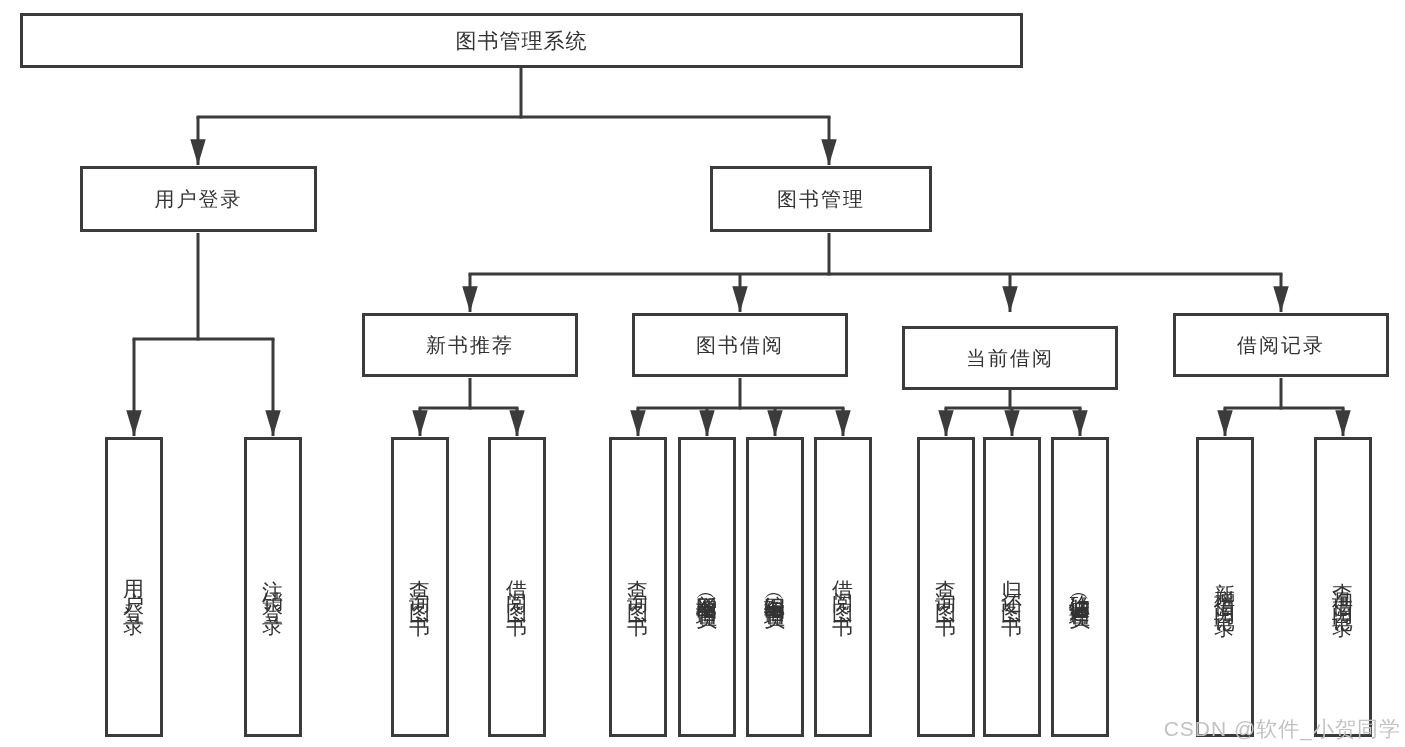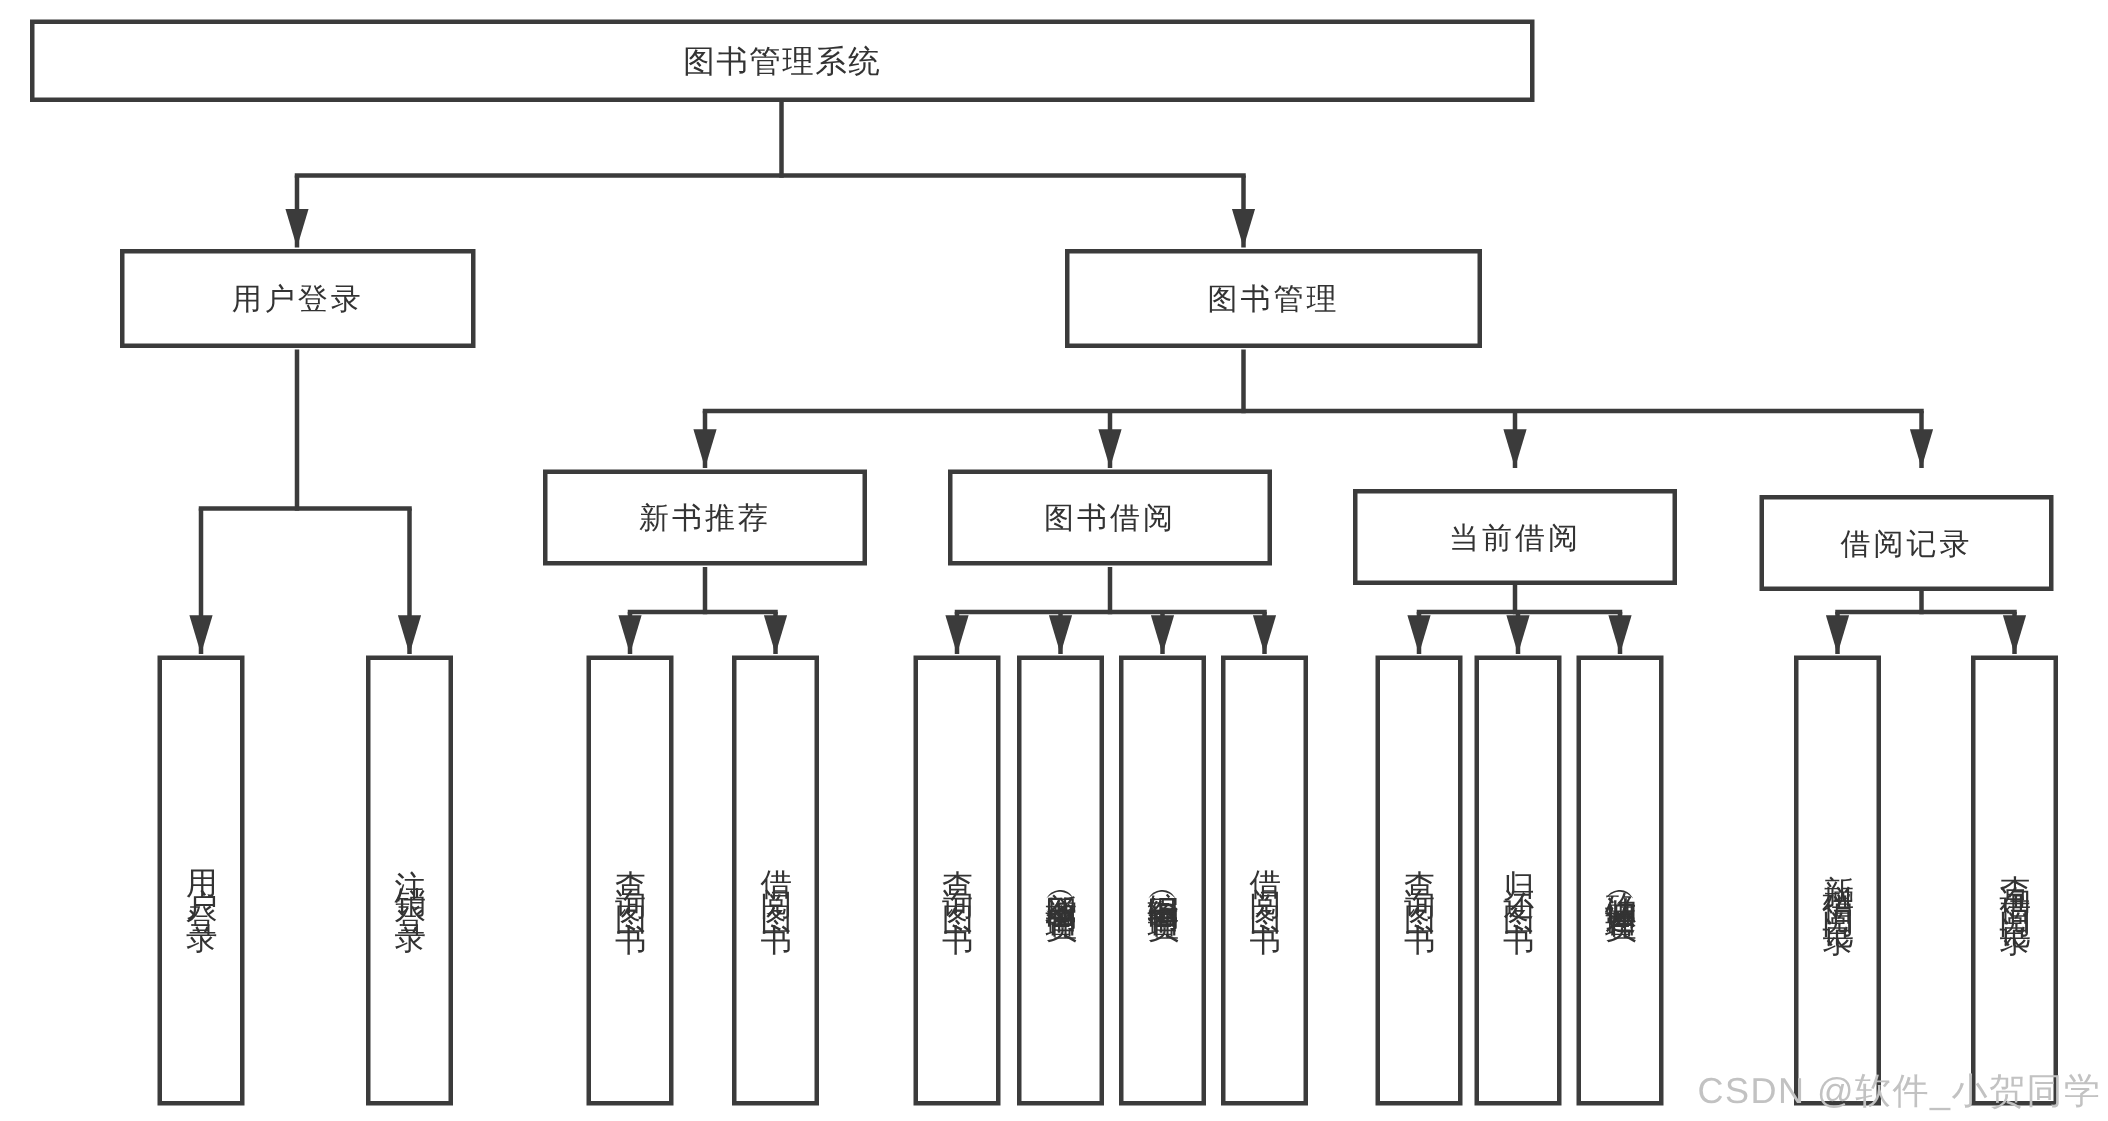--- a/index.html
+++ b/index.html
@@ -37,21 +37,21 @@
     font-size:21px;
     letter-spacing:12px;
     line-height:1;
     width:58px;top:437px;height:300px;
   }
   .sp6{letter-spacing:7px;}
   .sp2{letter-spacing:2px;}
   .watermark{
     position:absolute;
     right:4px;bottom:4px;
-    font-size:24px;
+    font-size:21px;
     color:var(--wm);
     letter-spacing:1px;
     white-space:nowrap;
   }
 </style>
 </head>
 <body>
 
 <div id="stage">
 
@@ -99,26 +99,26 @@
 
     <path class="edge" d="M1281,378 V409.5"></path>
     <path class="edge" d="M1223.5,408 H1344.5"></path>
     <path class="edge" d="M1225,408 V436" marker-end="url(#arrow)"></path>
     <path class="edge" d="M1343,408 V436" marker-end="url(#arrow)"></path>
   </svg>
 
   <div class="node root" style="left:20px;top:13px;width:1003px;height:55px;">图书管理系统</div>
 
   <div class="node h" style="left:80px;top:166px;width:237px;height:66px;">用户登录</div>
-  <div class="node h" style="left:710px;top:166px;width:278px;height:66px;">图书管理</div>
+  <div class="node h" style="left:710px;top:166px;width:222px;height:66px;">图书管理</div>
 
   <div class="node h" style="left:362px;top:313px;width:216px;height:64px;">新书推荐</div>
   <div class="node h" style="left:632px;top:313px;width:216px;height:64px;">图书借阅</div>
   <div class="node h" style="left:902px;top:326px;width:216px;height:64px;">当前借阅</div>
-  <div class="node h" style="left:1173px;top:330px;width:196px;height:64px;text-align:center;">借阅记录</div>
+  <div class="node h" style="left:1173px;top:313px;width:216px;height:64px;text-align:center;">借阅记录</div>
 
   <div class="node v" style="left:105px;">用户登录</div>
   <div class="node v" style="left:244px;">注销登录</div>
 
   <div class="node v" style="left:391px;">查询图书</div>
   <div class="node v" style="left:488px;">借阅图书</div>
 
   <div class="node v" style="left:609px;">查询图书</div>
   <div class="node v sp2" style="left:678px;">新增图书（管理员）</div>
   <div class="node v sp2" style="left:746px;">编辑图书（管理员）</div>

